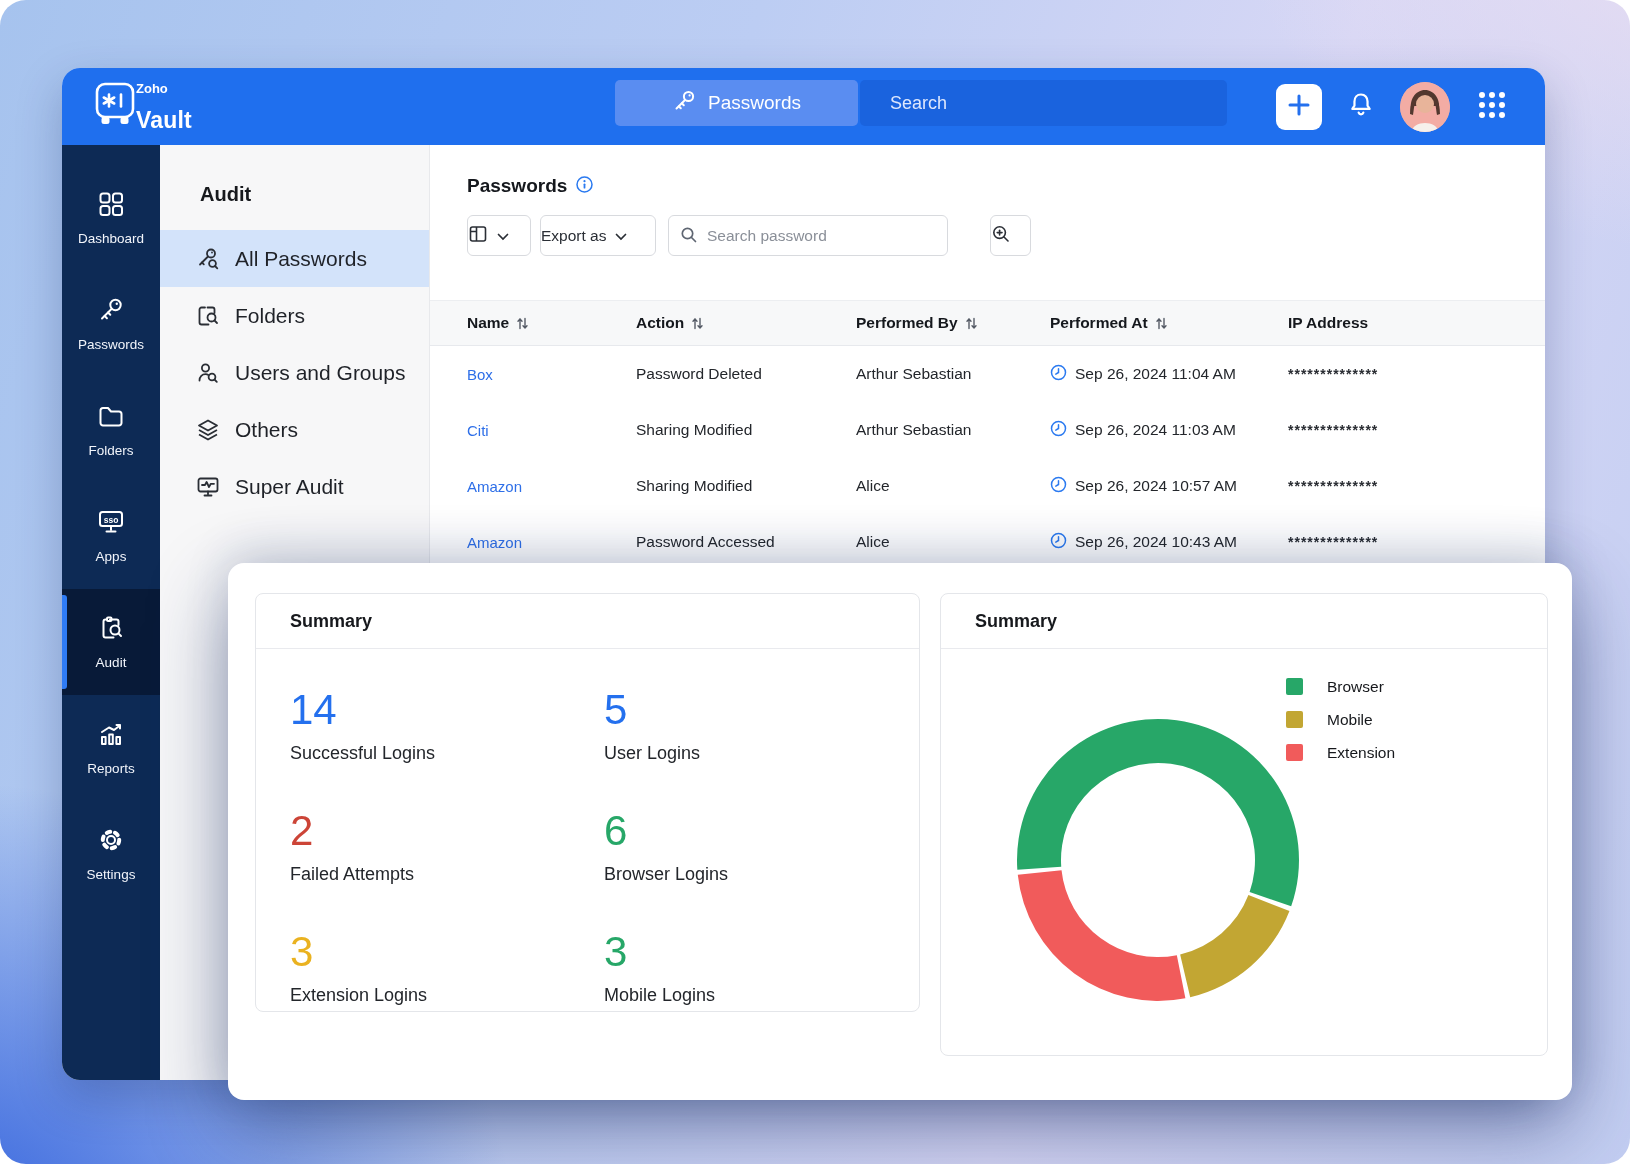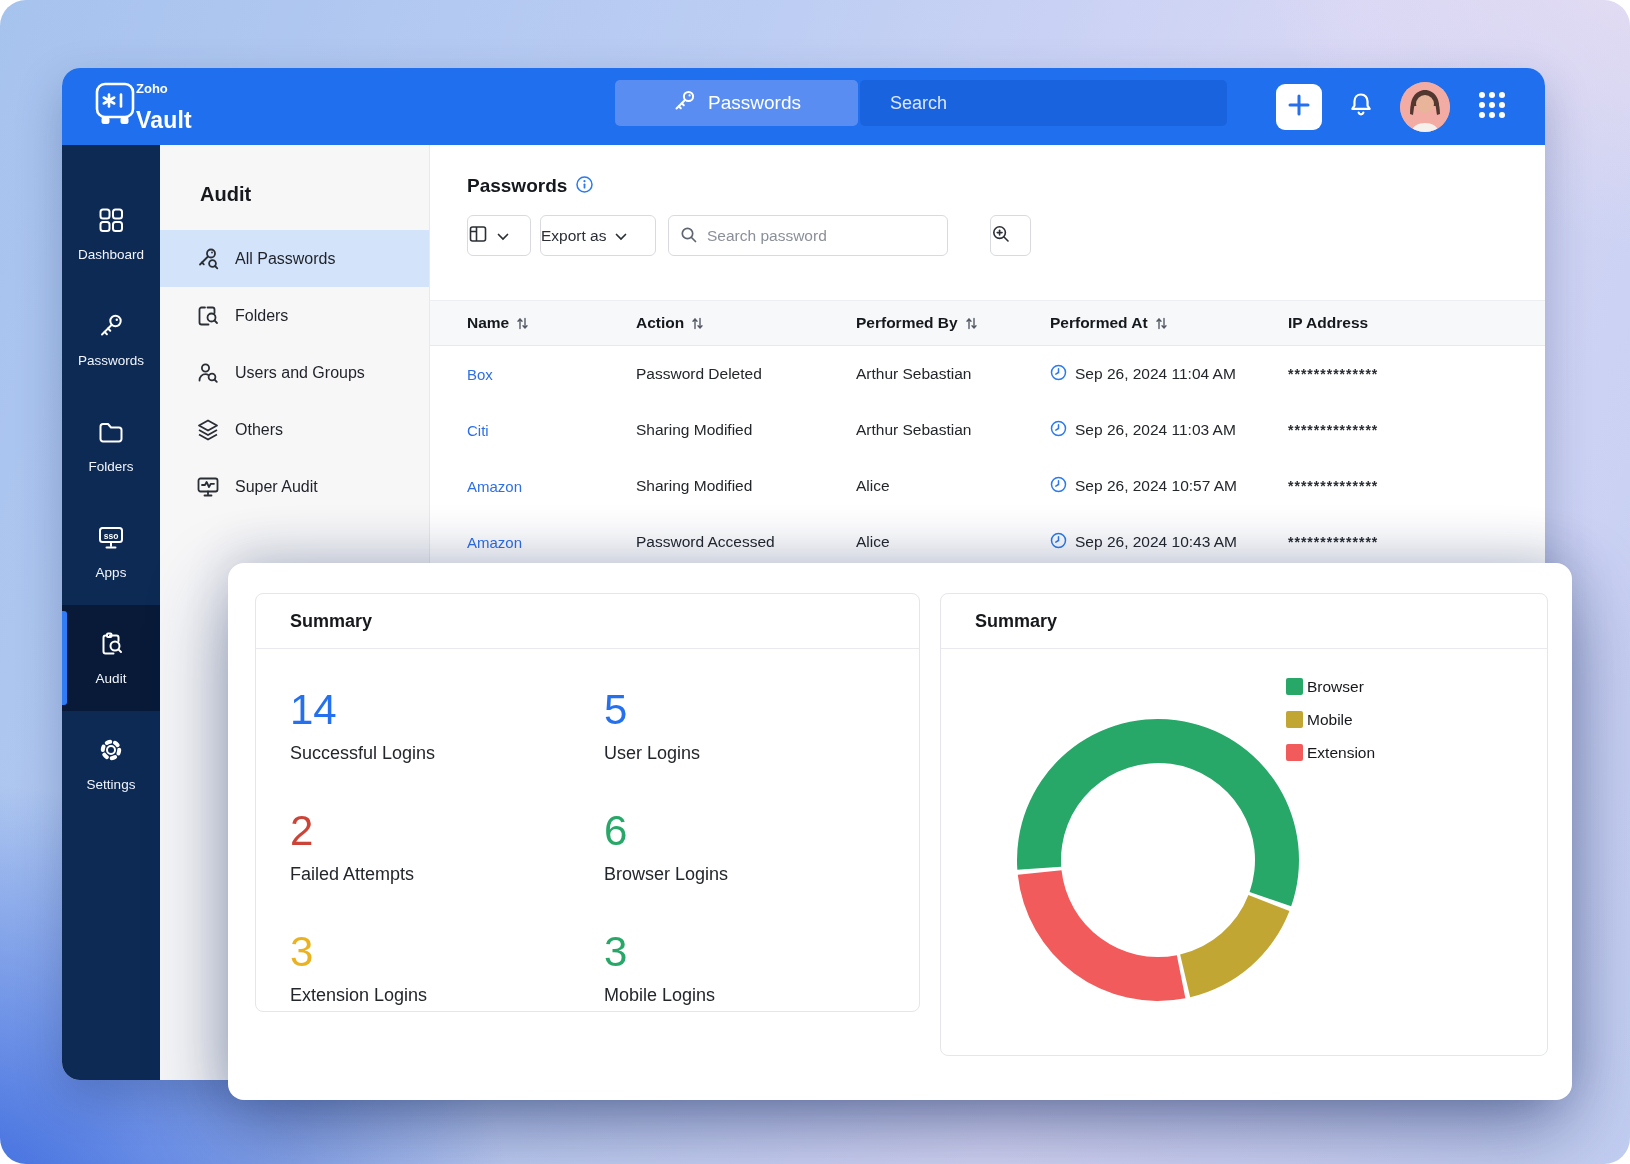--- a/index.html
+++ b/index.html
@@ -28,30 +28,30 @@
   .top-search { position:absolute; left:798px; top:12px; width:367px; height:46px; background:#1a63de;
     border-radius:5px; border:none; color:#fff; font-size:18px; padding:0 0 0 30px; font-family:"Liberation Sans",sans-serif; }
   .top-search::placeholder { color:#e9efff; opacity:.95; }
   .top-right { position:absolute; right:36px; top:0; height:77px; display:flex; align-items:center; gap:25px; }
   .plus-btn { width:46px; height:46px; background:#fff; border:none; border-radius:9px; display:flex;
     align-items:center; justify-content:center; cursor:pointer; }
   .icon-btn { background:none; border:none; cursor:pointer; display:flex; align-items:center; }
   .avatar { width:50px; height:50px; border-radius:50%; overflow:hidden; cursor:pointer; border:none; padding:0; background:#f3aca4; }
   
   .app-body { display:flex; flex:1 1 auto; min-height:0; }
-  .sidenav { width:98px; flex:0 0 98px; background:#0d2a55; padding-top:36px; display:flex; flex-direction:column; }
+  .sidenav { width:98px; flex:0 0 98px; background:#0d2a55; padding-top:20px; display:flex; flex-direction:column; }
   .nav-item { height:106px; display:flex; flex-direction:column; align-items:center; justify-content:center;
     gap:9px; color:#f2f5fb; cursor:pointer; position:relative; }
   .nav-item .nav-label { font-size:13.5px; }
   .nav-item.selected { background:#081a38; }
   .nav-item.selected::before { content:""; position:absolute; left:0; top:6px; bottom:6px; width:5px; background:#2f7cf6; border-radius:0 3px 3px 0; }
   
   .subpanel { width:270px; flex:0 0 270px; background:#f7f7f8; border-right:1px solid #e8e9ec; }
   .subpanel-title { font-size:20px; font-weight:700; color:#17191d; padding:38px 0 24px 40px; }
-  .sub-item { height:57px; display:flex; align-items:center; gap:14px; padding-left:35px; font-size:16px;
+  .sub-item { height:57px; display:flex; align-items:center; gap:14px; padding-left:35px; font-size:21px;
     color:#1f2228; cursor:pointer; }
   .sub-item.selected { background:#d3e3fa; }
   .sub-item .sicon { display:flex; color:#2a2e35; }
   
   .content { flex:1 1 auto; background:#fff; padding:30px 0 0 37px; position:relative; }
   .page-title-row { display:flex; align-items:center; gap:9px; }
   .page-title { font-size:19px; font-weight:700; color:#15181d; }
   .toolbar { display:flex; align-items:center; margin-top:18px; }
   .tb-btn { height:41px; border:1px solid #d8dade; border-radius:6px; background:#fff; display:flex;
     align-items:center; gap:9px; color:#2a2e35; font-size:15.5px; cursor:pointer;
@@ -81,21 +81,21 @@
   .panel { position:absolute; background:#fff; border:1px solid #e4e6ea; border-radius:8px; }
   .panel-left { left:27px; top:30px; width:665px; height:419px; }
   .panel-right { left:712px; top:30px; width:608px; height:463px; }
   .panel-hd { height:55px; display:flex; align-items:center; padding-left:34px; border-bottom:1px solid #e9eaee;
     font-size:18px; font-weight:600; color:#17191d; }
   .stats-grid { display:grid; grid-template-columns:314px 1fr; padding:40px 0 0 34px; row-gap:46px; }
   .stat-value { font-size:42px; font-weight:500; line-height:1; }
   .stat-label { font-size:18px; color:#23262b; margin-top:12px; }
   .donut-svg { position:absolute; left:72px; top:121px; }
   .legend { position:absolute; left:345px; top:84px; }
-  .legend-item { display:flex; align-items:center; gap:4px; height:17px; margin-bottom:16px; }
+  .legend-item { display:flex; align-items:center; gap:24px; height:17px; margin-bottom:16px; }
   .legend-swatch { width:17px; height:17px; border-radius:2px; flex:0 0 17px; }
   .legend-label { font-size:15.5px; color:#16181c; }
 </style>
 </head>
 <body>
 
 <div class="page">
   <div class="app-window">
 
     <div class="topbar">
@@ -229,20 +229,32 @@
               <path d="M13 5.5 h6.5 a2 2 0 0 1 2 2 V11"></path>
               <rect x="10" y="3.5" width="4.5" height="3.5" rx="1"></rect>
               <circle cx="18" cy="16" r="4.5"></circle>
                 <line x1="21.4" y1="19.4" x2="24" y2="22"></line>
             </svg>
           </span>
           <span class="nav-label">Audit</span>
         </div>
         <div class="nav-item">
           <span>
+            <svg width="28" height="28" viewBox="0 0 28 28" fill="none" stroke="#fff" stroke-width="2" stroke-linecap="round" stroke-linejoin="round">
+              <path d="M5 12 l7-4.5 5 2.5 6-4.5"></path>
+                <path d="M19.5 5 h3.5 v3.5"></path>
+              <rect x="5" y="17" width="3.6" height="7"></rect>
+                <rect x="12.2" y="14.5" width="3.6" height="9.5"></rect>
+                <rect x="19.4" y="17" width="3.6" height="7"></rect>
+            </svg>
+          </span>
+          <span class="nav-label">Reports</span>
+        </div>
+        <div class="nav-item">
+          <span>
             <svg width="28" height="28" viewBox="0 0 28 28" fill="none" stroke="#fff" stroke-width="2" stroke-linecap="round">
               <circle cx="14" cy="14" r="4"></circle>
               <circle cx="14" cy="14" r="8.2" stroke-dasharray="3.6 4.9" stroke-width="4"></circle>
             </svg>
           </span>
           <span class="nav-label">Settings</span>
         </div>
       </nav>
 
       <aside class="subpanel">

